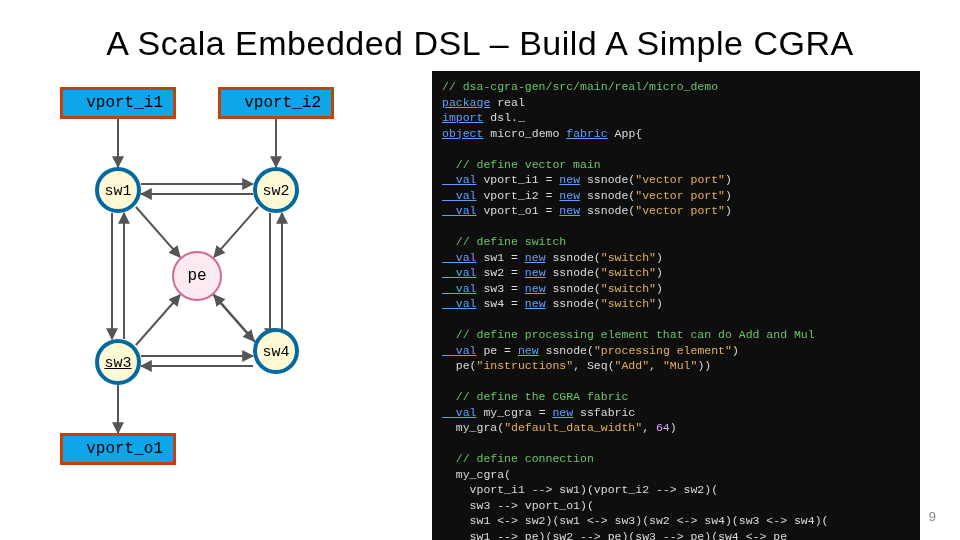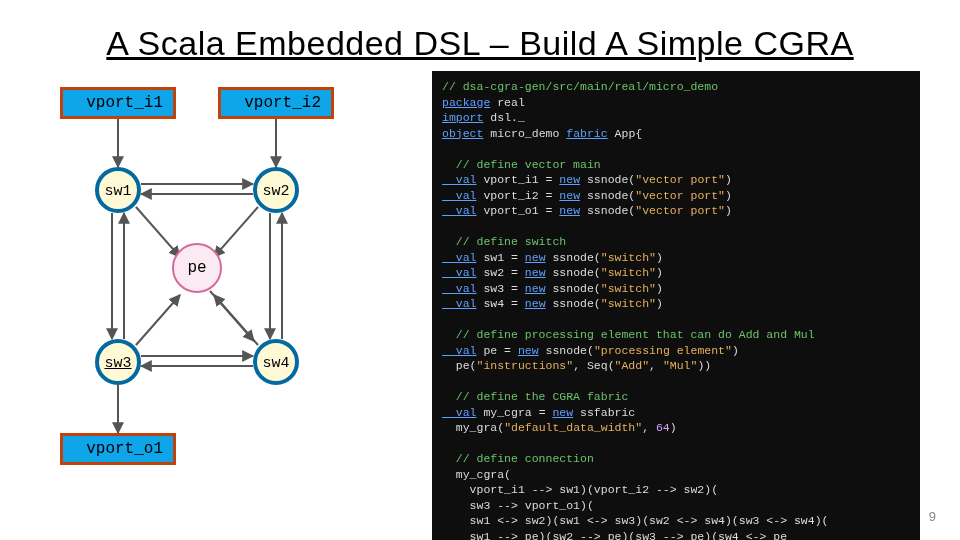--- a/index.html
+++ b/index.html
@@ -9,21 +9,20 @@
     font-family: "Segoe UI", Arial, sans-serif;
     position: relative;
     overflow: hidden;
   }
   .title {
     font-size: 34px;
     font-weight: 400;
     text-align: center;
     padding: 24px 0 8px 0;
     letter-spacing: 0.5px;
-    text-decoration: underline;
   }
   .content {
     display: flex;
     padding: 0 40px;
     gap: 12px;
   }
   .diagram {
     position: relative;
     width: 380px;
     height: 420px;
@@ -128,24 +127,24 @@
 
       <line x1="78" y1="314" x2="78" y2="362" stroke="#555" stroke-width="2" marker-end="url(#ah)"></line>
     </svg>
 
     <div class="node-box" style="left:20px; top:16px; width:116px;">vport_i1</div>
     <div class="node-box" style="left:178px; top:16px; width:116px;">vport_i2</div>
 
     <div class="node-circle" style="left:55px; top:96px;">sw1</div>
     <div class="node-circle" style="left:213px; top:96px;">sw2</div>
 
-    <div class="pe-circle" style="left:132px; top:172px;">pe</div>
+    <div class="pe-circle" style="left:132px; top:180px;">pe</div>
 
     <div class="node-circle" style="left:55px; top:268px;text-decoration:underline;">sw3</div>
-    <div class="node-circle" style="left:213px; top:268px;">sw4</div>
+    <div class="node-circle" style="left:213px; top:257px;">sw4</div>
 
     <div class="node-box" style="left:20px; top:362px; width:116px;">vport_o1</div>
   </div>
 
   <div class="code-block"><span class="cmt">// dsa-cgra-gen/src/main/real/micro_demo</span>
 <span class="kw">package</span><span> real</span>
 <span class="kw">import</span><span> dsl._</span>
 <span class="kw">object</span><span> micro_demo </span><span class="kw">fabric</span><span> App{</span>
 
 <span class="cmt">  // define vector main</span>

